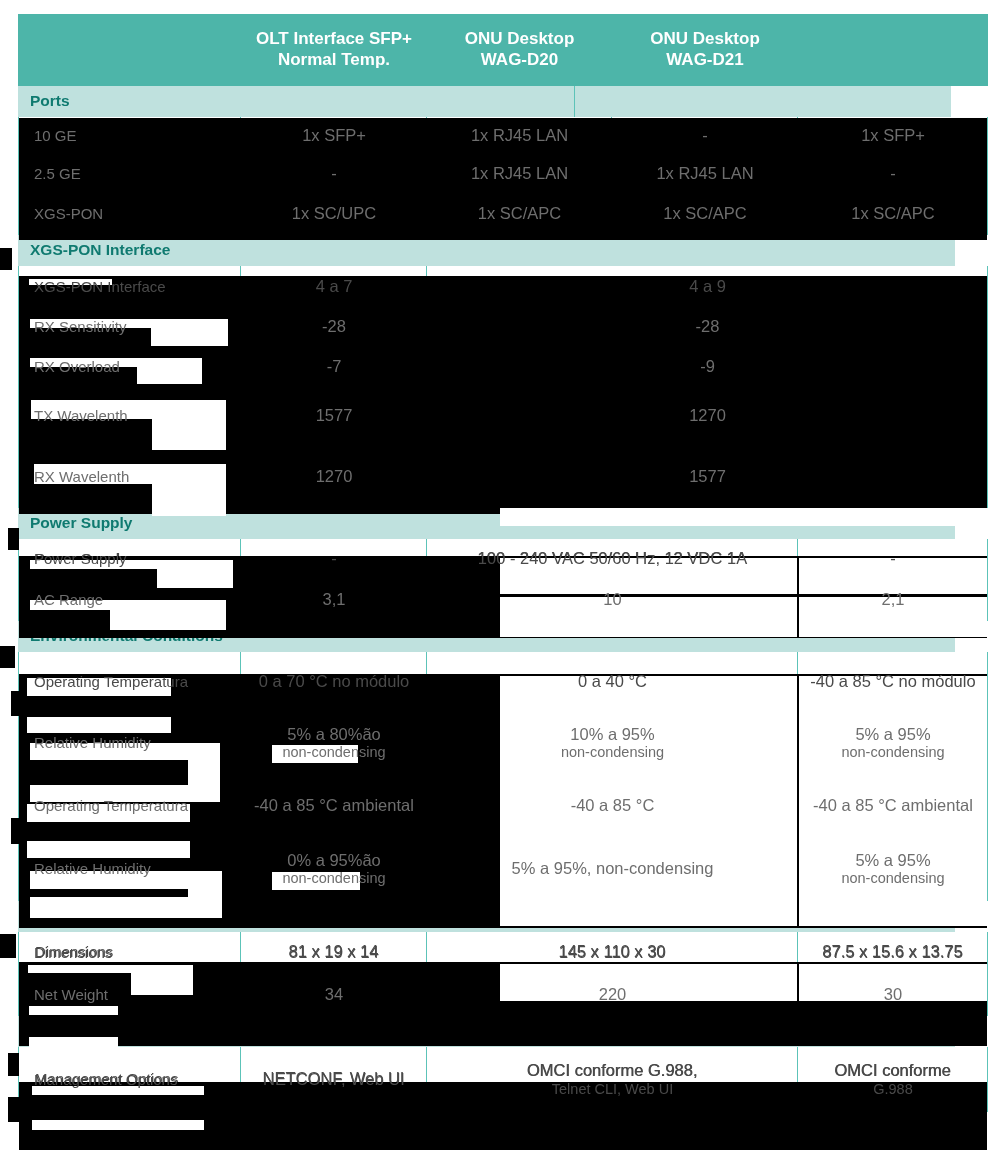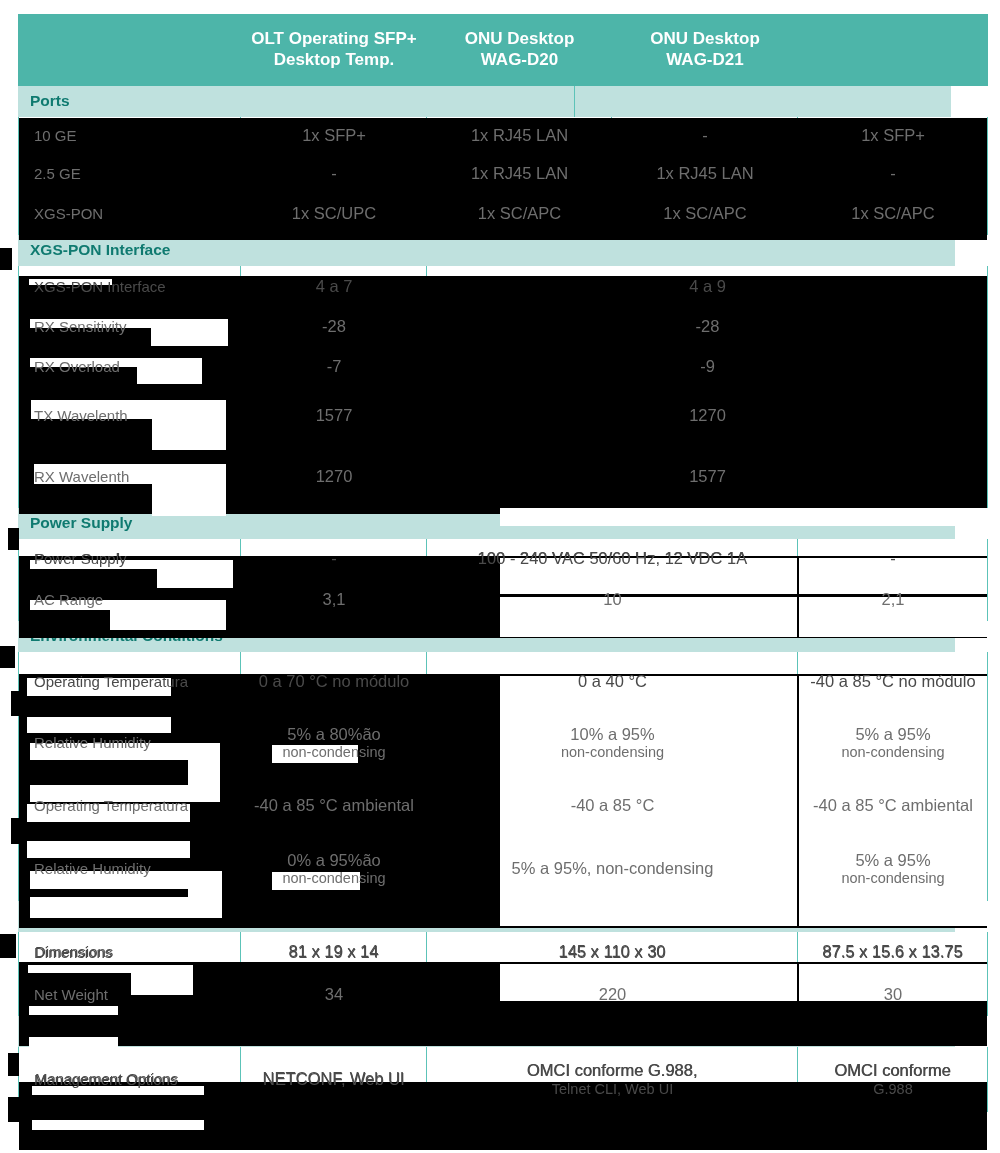--- a/index.html
+++ b/index.html
@@ -95,22 +95,22 @@
 <body>
 
 <div id="root">
 
   <div class="tbl-wrap">
 
     <div class="row hdr">
       <div class="cell c0"></div>
       <div class="cell c1">
         <div>
-          <span>OLT Operating SFP+</span><br>
-          <span>Desktop Temp.</span>
+          <span>OLT Interface SFP+</span><br>
+          <span>Normal Temp.</span>
         </div>
       </div>
       <div class="cell c2">
         <div>
           <span>ONU Desktop</span><br>
           <span>WAG-D20</span>
         </div>
       </div>
       <div class="cell c3">
         <div>

